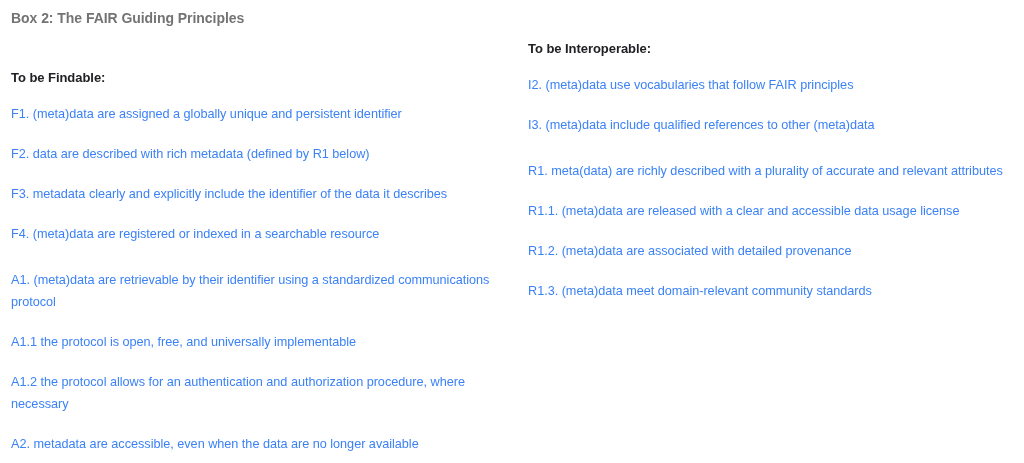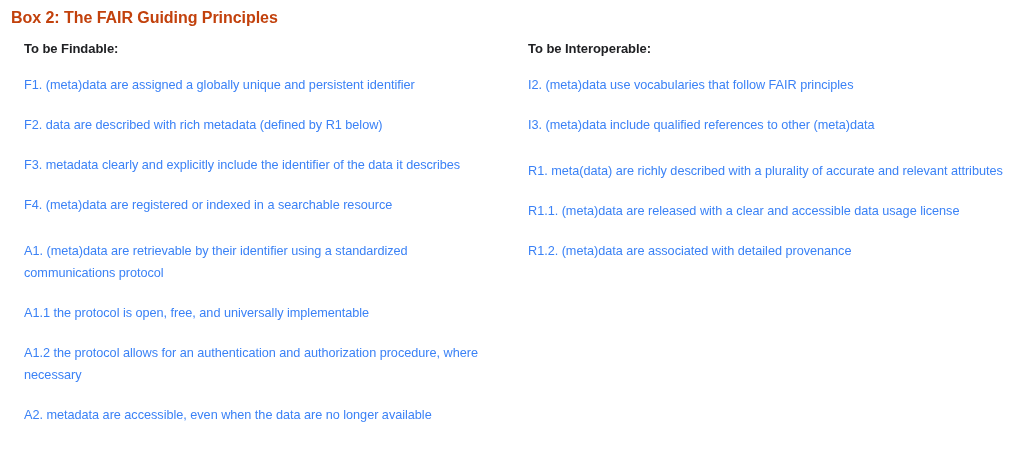--- a/index.html
+++ b/index.html
@@ -18,39 +18,40 @@
   }
   #page {
     position: relative;
     width: 1024px;
     height: 463px;
     background: #ffffff;
     box-sizing: border-box;
     padding: 9px 0 0 0;
   }
   .box-title {
-    font-size: 16px;
+    font-size: 14px;
     font-weight: bold;
     line-height: 18px;
-    color: #c2410c;
+    color: #737373;
     margin: 0 0 0 11px;
     letter-spacing: -0.05px;
   }
   .columns {
     display: flex;
     align-items: flex-start;
     margin-top: 13px;
   }
   .column {
     box-sizing: border-box;
   }
   .column.left {
     width: 514px;
-    padding-left: 24px;
+    padding-left: 11px;
     padding-right: 14px;
+    margin-top: 29px;
   }
   .column.right {
     width: 510px;
     padding-left: 14px;
     padding-right: 10px;
   }
   .section + .section {
     margin-top: 24px;
   }
   .section-heading {
@@ -121,20 +122,21 @@
           <li class="principle">I2. (meta)data use vocabularies that follow FAIR principles</li>
           <li class="principle">I3. (meta)data include qualified references to other (meta)data</li>
         </ul>
       </section>
 
       <section class="section reusable">
         <ul class="principles">
           <li class="principle">R1. meta(data) are richly described with a plurality of accurate and relevant attributes</li>
           <li class="principle">R1.1. (meta)data are released with a clear and accessible data usage license</li>
           <li class="principle">R1.2. (meta)data are associated with detailed provenance</li>
+          <li class="principle">R1.3. (meta)data meet domain-relevant community standards</li>
         </ul>
       </section>
 
     </div>
 
   </div>
 
 </div>
 
 </body></html>

